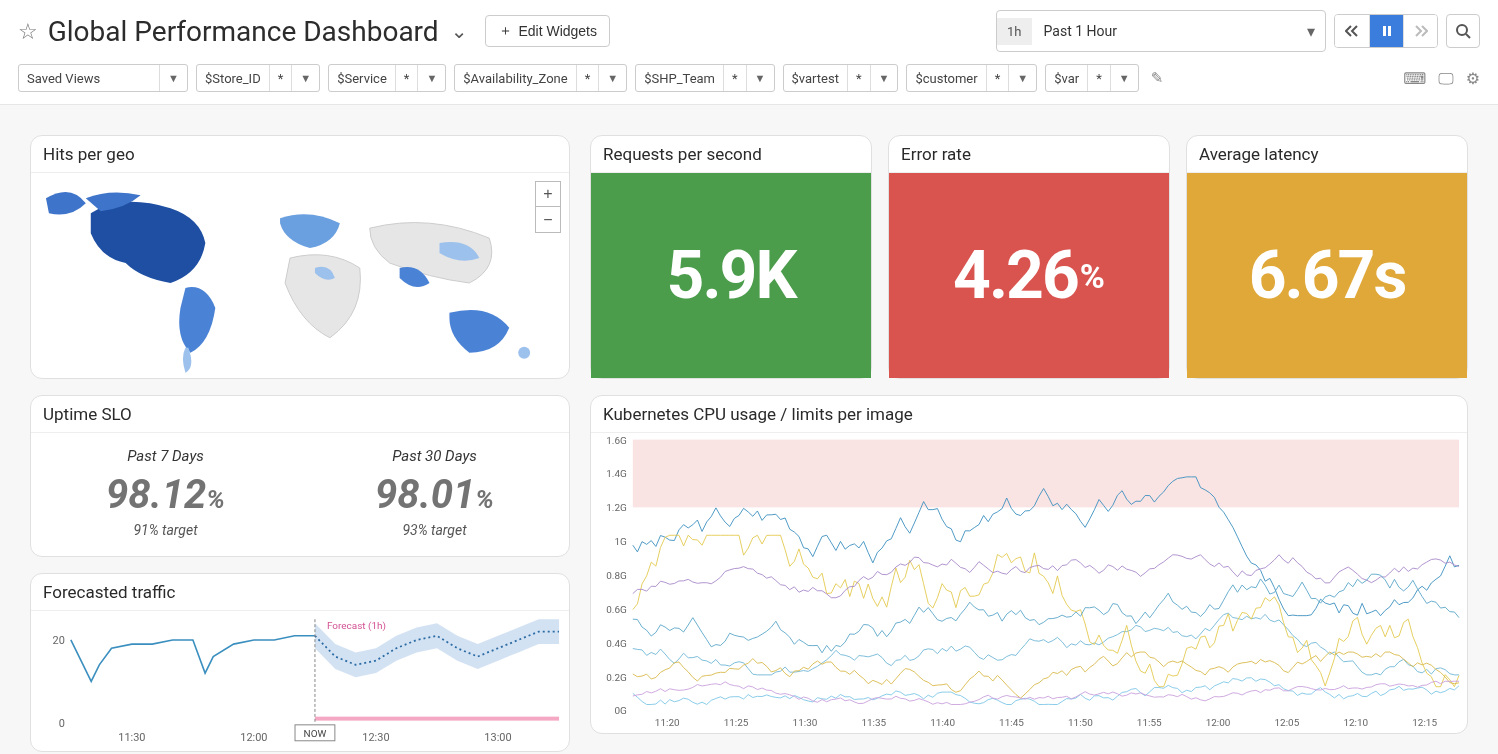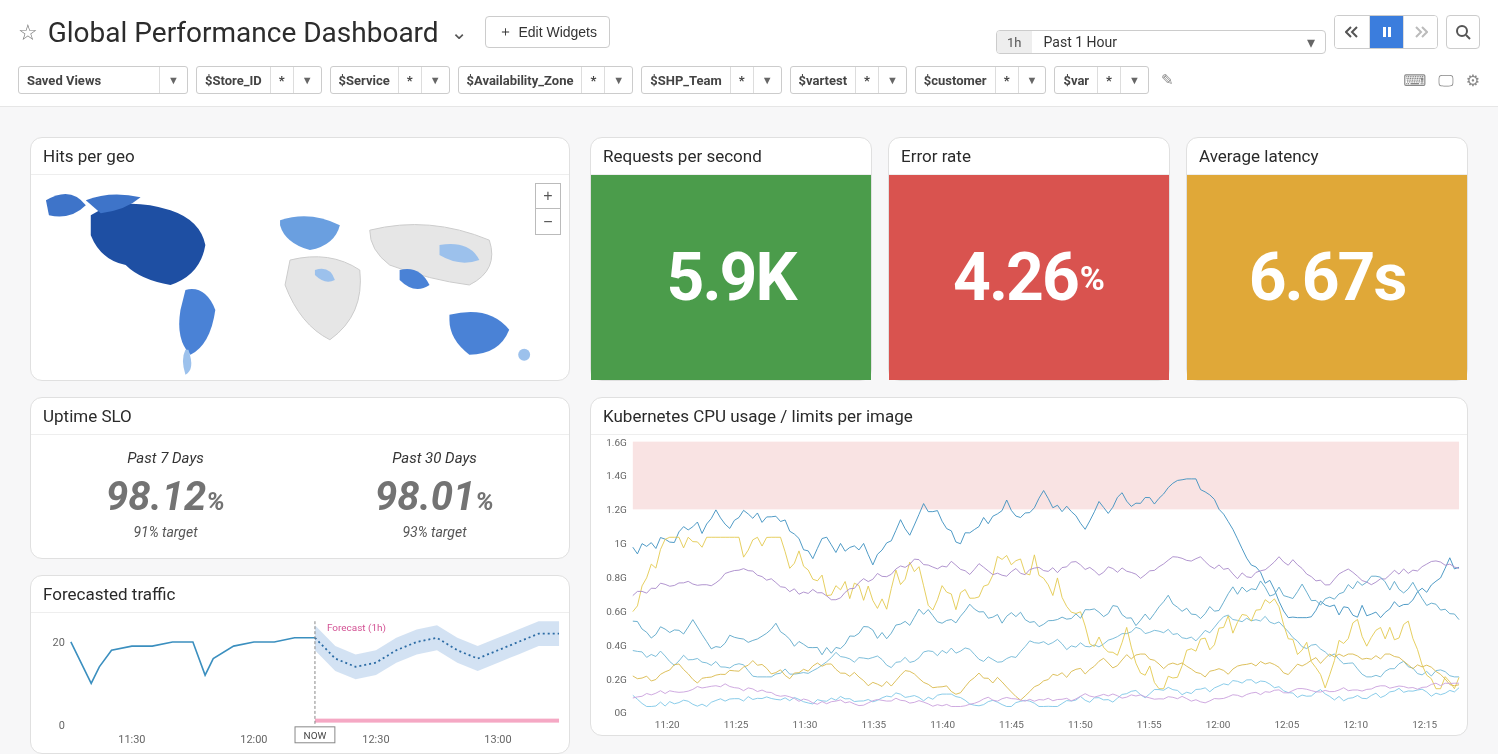--- a/index.html
+++ b/index.html
@@ -4,33 +4,33 @@
 <style>
 * { box-sizing: border-box; margin: 0; padding: 0; }
 body { font-family: -apple-system, BlinkMacSystemFont, "Segoe UI", Roboto, Helvetica, Arial, sans-serif; background: #f7f7f8; color: #333; width: 1498px; }
 
 .topbar { display: flex; align-items: center; padding: 10px 18px 8px 18px; background: #fff; }
 .star { font-size: 22px; color: #777; margin-right: 10px; cursor: pointer; }
 .title { font-size: 28px; font-weight: 400; color: #2c2c2c; margin-right: 8px; }
 .chev { font-size: 20px; color: #555; margin-left: 4px; cursor: pointer; }
 .btn-edit { margin-left: 18px; display: inline-flex; align-items: center; gap: 6px; border: 1px solid #ccc; border-radius: 4px; padding: 6px 12px; font-size: 14px; background: #fff; cursor: pointer; color:#333; }
 .flex-grow { flex: 1; }
-.timerange { display: flex; align-items: center; border: 1px solid #ccc; border-radius: 4px; height: 24px; overflow: hidden; margin-right: 8px; margin-top: 20px; }
+.timerange { display: flex; align-items: center; border: 1px solid #ccc; border-radius: 4px; height: 42px; overflow: hidden; margin-right: 8px; }
 .timerange .badge { background: #eee; padding: 6px 10px; font-size: 13px; color:#555; }
 .timerange .label { padding: 0 180px 0 12px; font-size: 14px; }
 .timerange .dd { padding: 0 10px; color: #666; cursor:pointer; }
 .controls { display: flex; align-items: center; gap: 0; border: 1px solid #ccc; border-radius: 4px; height: 34px; overflow:hidden; }
 .controls button { width: 34px; height: 32px; border: none; background: #fff; cursor: pointer; font-size: 14px; color:#555; display:flex; align-items:center; justify-content:center; }
 .controls button.active { background: #3b7ddd; color: #fff; }
 .controls button + button { border-left: 1px solid #ddd; }
 .iconbtn { width: 34px; height: 34px; border: 1px solid #ccc; border-radius: 4px; margin-left: 8px; background:#fff; display:flex; align-items:center; justify-content:center; cursor:pointer; color:#555; font-size:15px; }
 
 .filterbar { display: flex; align-items: center; gap: 8px; padding: 4px 18px 12px 18px; background: #fff; border-bottom: 1px solid #e6e6e6; }
 .filter { display: inline-flex; align-items: center; border: 1px solid #ccc; border-radius: 3px; height: 28px; font-size: 13px; background:#fff; cursor:pointer; }
-.filter .seg { padding: 0 8px; color:#444; height:100%; display:flex; align-items:center;font-weight:bold; }
+.filter .seg { padding: 0 8px; color:#444; height:100%; display:flex; align-items:center; }
 .filter .seg + .seg { border-left: 1px solid #ddd; }
 .filter .seg.dd { color:#666; font-size:11px; }
 .filterbar .right { margin-left: auto; display: flex; gap: 12px; color:#888; font-size:16px; }
 .pencil { color:#888; font-size:15px; cursor:pointer; padding:0 4px; }
 
 .grid { padding: 30px 30px 10px 30px; display: grid; grid-template-columns: 540px 1fr; gap: 20px; }
 .widget { background: #fff; border: 1px solid #e0e0e0; border-radius: 12px; }
 .widget-title { font-size: 17px; padding: 8px 12px; border-bottom: 1px solid #eee; color:#2a2a2a; }
 .leftcol { display: flex; flex-direction: column; gap: 16px; }
 .rightcol { display: flex; flex-direction: column; gap: 16px; }

